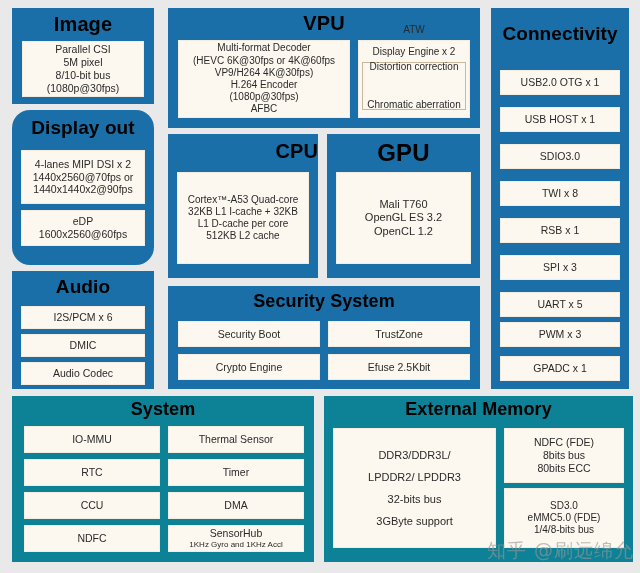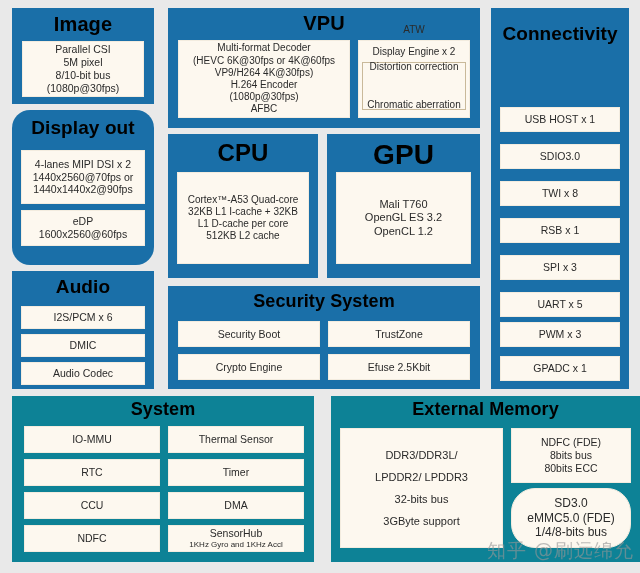--- a/index.html
+++ b/index.html
@@ -83,49 +83,49 @@
 
   
   #p-vpu        { left: 168px; top: 8px;   width: 312px; height: 120px; }
   #p-vpu .panel-title { font-size: 20px; margin-top: 4px; }
   #c-vpudec     { position:absolute; left: 10px;  top: 32px; width: 172px; height: 78px; font-size: 10px; }
   #c-vpude      { position:absolute; left: 190px; top: 32px; width: 112px; height: 78px; font-size: 10px;
                   justify-content: flex-start; padding-top: 5px; }
   #c-vpude .subbox { width: 104px; height: 48px; font-size: 10px; margin-top: 4px; gap: 25px; }
 
   #p-cpu        { left: 168px; top: 134px; width: 150px; height: 144px; }
-  #p-cpu .panel-title { font-size: 24px; margin-top: 6px; }
+  #p-cpu .panel-title { font-size: 20px; margin-top: 6px; text-align: right; }
   #c-cpu        { position:absolute; left: 9px; top: 38px; width: 132px; height: 92px; font-size: 10px; }
 
   #p-gpu        { left: 327px; top: 134px; width: 153px; height: 144px; }
-  #p-gpu .panel-title { font-size: 28px; margin-top: 6px; }
+  #p-gpu .panel-title { font-size: 24px; margin-top: 6px; }
   #c-gpu        { position:absolute; left: 9px; top: 38px; width: 135px; height: 92px; font-size: 11px; text-align: right; }
 
   #p-sec        { left: 168px; top: 286px; width: 312px; height: 103px; }
   #p-sec .panel-title { font-size: 18px; margin-top: 6px; }
   #c-sboot      { position:absolute; left: 10px;  top: 35px; width: 142px; height: 26px; font-size: 10.5px; }
   #c-tz         { position:absolute; left: 160px; top: 35px; width: 142px; height: 26px; font-size: 10.5px; }
   #c-crypto     { position:absolute; left: 10px;  top: 68px; width: 142px; height: 26px; font-size: 10.5px; }
   #c-efuse      { position:absolute; left: 160px; top: 68px; width: 142px; height: 26px; font-size: 10.5px; }
 
   
   #p-conn       { left: 491px; top: 8px;   width: 138px; height: 381px; }
   #p-conn .panel-title { font-size: 19px; margin-top: 16px; }
   .conn-cell    { position:absolute; left: 9px; width: 120px; height: 25px; font-size: 10.5px; }
 
   
   #p-system     { left: 12px;  top: 396px; width: 302px; height: 166px; }
   #p-system .panel-title { font-size: 18px; margin-top: 4px; }
   .sys-cell     { position:absolute; width: 136px; height: 27px; font-size: 10.5px; }
 
-  #p-extmem     { left: 331px; top: 396px; width: 309px; height: 166px; }
+  #p-extmem     { left: 324px; top: 396px; width: 309px; height: 166px; }
   #p-extmem .panel-title { font-size: 18px; margin-top: 4px; }
   #c-ddr        { position:absolute; left: 9px;  top: 32px; width: 163px; height: 120px; font-size: 11px; line-height: 2.0; }
   #c-ndfc       { position:absolute; left: 180px; top: 32px; width: 120px; height: 55px; font-size: 10.5px; }
-  #c-sd         { position:absolute; left: 180px; top: 92px; width: 120px; height: 60px; font-size: 12px; border-radius: 24px; }
+  #c-sd         { position:absolute; left: 180px; top: 92px; width: 120px; height: 60px; font-size: 10px; }
 
   
   #watermark {
     position: absolute;
     left: 487px;
     top: 538px;
     font-size: 19px;
     color: rgba(150,150,150,0.62);
     letter-spacing: 1px;
     font-family: "DejaVu Sans", sans-serif;
@@ -211,20 +211,21 @@
   <div class="panel" id="p-sec">
     <div class="panel-title">Security System</div>
     <div class="cell" id="c-sboot">Security Boot</div>
     <div class="cell" id="c-tz">TrustZone</div>
     <div class="cell" id="c-crypto">Crypto Engine</div>
     <div class="cell" id="c-efuse">Efuse 2.5Kbit</div>
   </div>
 
   <div class="panel" id="p-conn">
     <div class="panel-title">Connectivity</div>
+    <div class="cell conn-cell" style="top:62px">USB2.0 OTG x 1</div>
     <div class="cell conn-cell" style="top:99px">USB HOST x 1</div>
     <div class="cell conn-cell" style="top:136px">SDIO3.0</div>
     <div class="cell conn-cell" style="top:173px">TWI x 8</div>
     <div class="cell conn-cell" style="top:210px">RSB x 1</div>
     <div class="cell conn-cell" style="top:247px">SPI x 3</div>
     <div class="cell conn-cell" style="top:284px">UART x 5</div>
     <div class="cell conn-cell" style="top:314px">PWM x 3</div>
     <div class="cell conn-cell" style="top:348px">GPADC x 1</div>
   </div>
 

